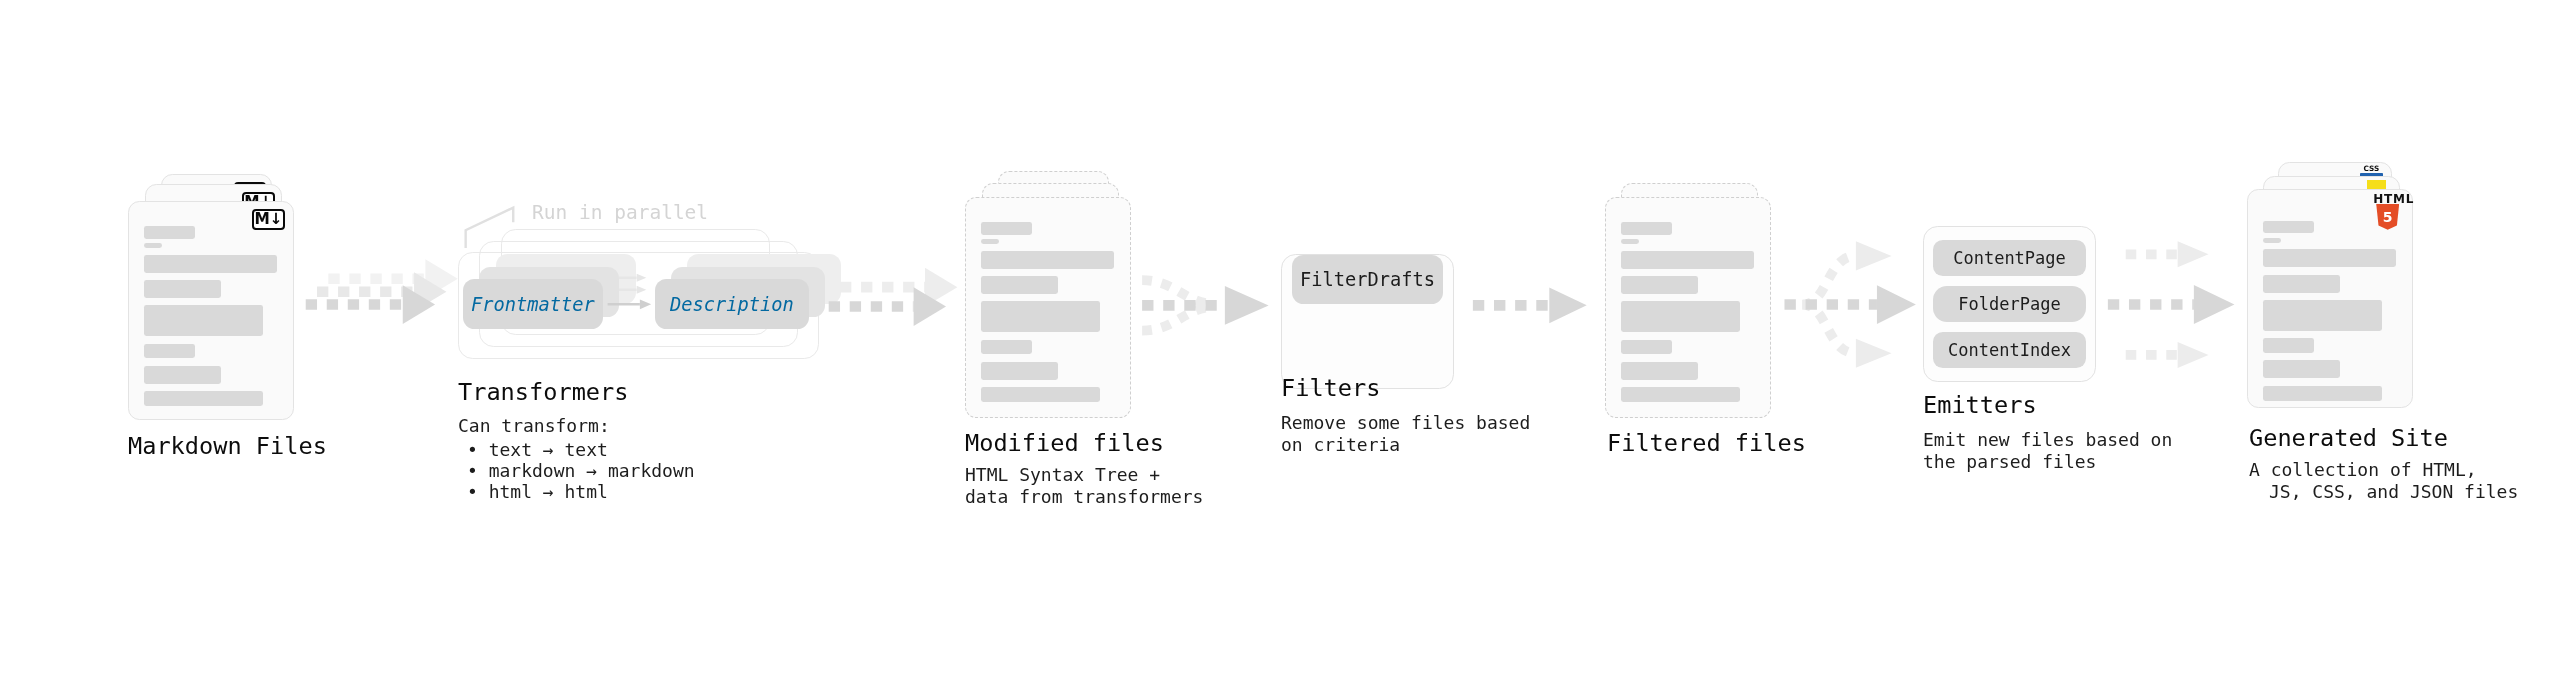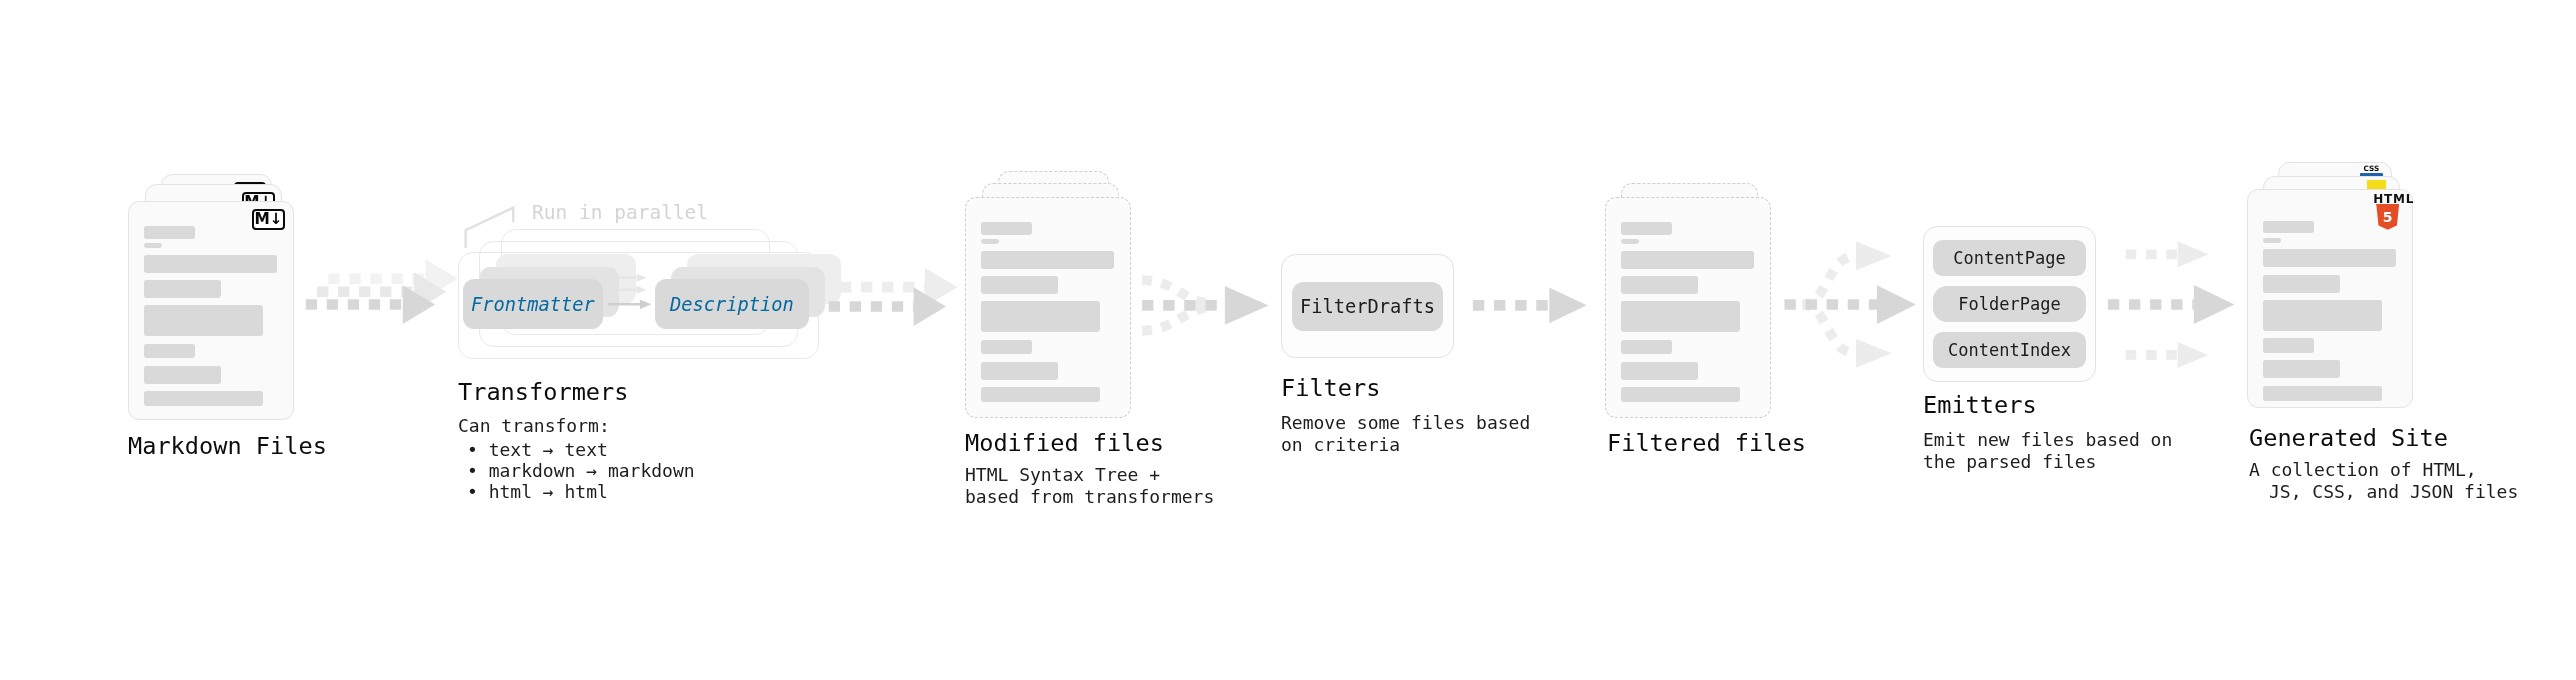--- a/index.html
+++ b/index.html
@@ -159,30 +159,30 @@
       <div class="bar b3"></div>
       <div class="bar b4"></div>
       <div class="bar b5"></div>
       <div class="bar b6"></div>
       <div class="bar b7"></div>
       <div class="bar b8"></div>
     </div>
   </div>
   <div class="stage-label" style="left:965px;top:429px;">Modified files</div>
   <div class="caption" style="left:965px;top:464px;">HTML Syntax Tree +</div>
-  <div class="caption" style="left:965px;top:486px;">based from transformers</div>
+  <div class="caption" style="left:965px;top:486px;">data from transformers</div>
 
   <svg style="left:1134px;top:254px;" width="146" height="106" viewBox="0 0 180 130">
     <path d="M10,32 C50,32 60,58 95,61" fill="none" stroke="#ececec" stroke-width="12" stroke-dasharray="12 12"></path>
     <path d="M10,94 C50,94 60,68 95,65" fill="none" stroke="#ececec" stroke-width="12" stroke-dasharray="12 12"></path>
     <line x1="10" y1="63" x2="112" y2="63" stroke="#d7d7d7" stroke-width="13" stroke-dasharray="14 12"></line>
     <polygon points="112,39 166,63 112,87" fill="#d7d7d7"></polygon>
   </svg>
 
-  <div class="round-box" style="left:1281px;top:254px;width:173px;height:104px;display:flex;align-items:center;justify-content:center;">
+  <div class="round-box" style="left:1281px;top:254px;width:173px;height:135px;display:flex;justify-content:center;">
     <div class="emit-pill" style="width:151px;height:49px;border-radius:11.4px;font-size:18.7px;">FilterDrafts</div>
   </div>
   <div class="stage-label" style="left:1281px;top:374px;">Filters</div>
   <div class="caption" style="left:1281px;top:412px;">Remove some files based</div>
   <div class="caption" style="left:1281px;top:434px;">on criteria</div>
 
   <svg style="left:1468px;top:284px;" width="126" height="46" viewBox="0 0 155 56">
     <line x1="6" y1="26" x2="100" y2="26" stroke="#d7d7d7" stroke-width="13" stroke-dasharray="14 12"></line>
     <polygon points="100,4 146,26 100,48" fill="#d7d7d7"></polygon>
   </svg>

